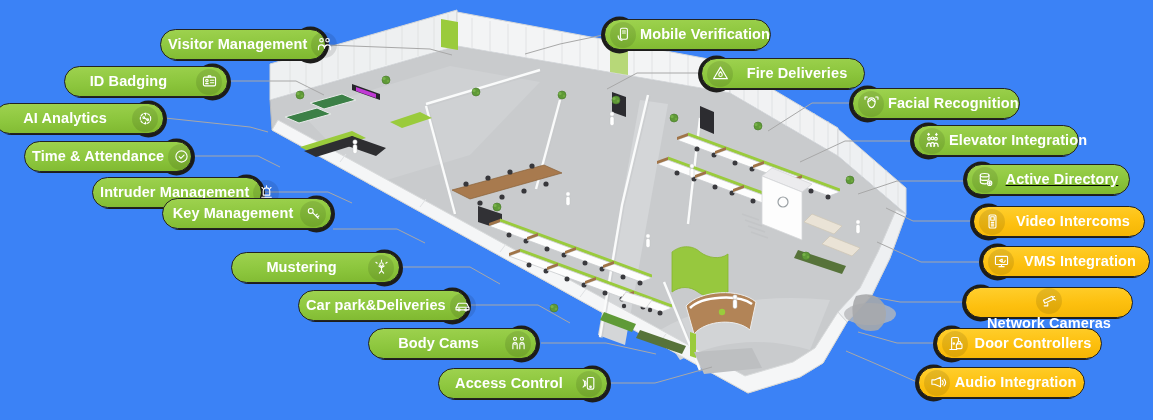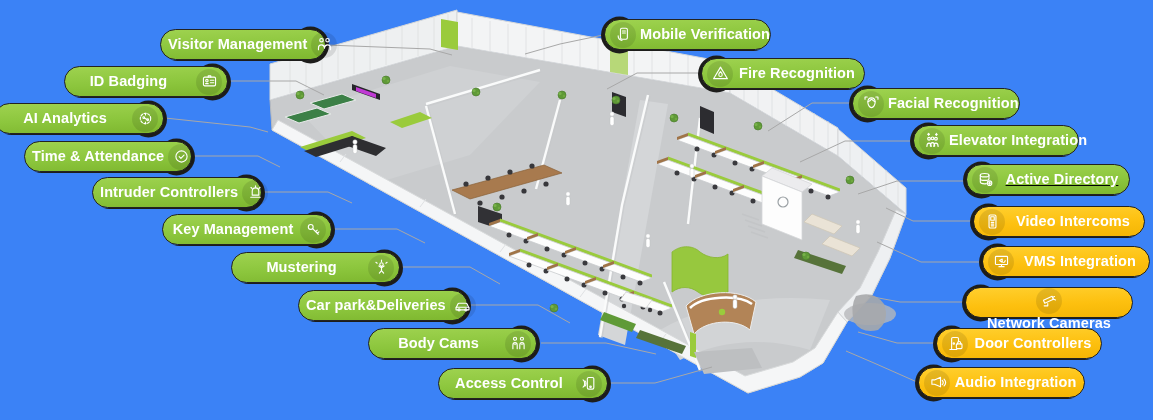--- a/index.html
+++ b/index.html
@@ -241,29 +241,29 @@
       <div class="pill left green" style="left: 24px; top: 141px; width: 168px;">
         <span class="pill-label">Time &amp; Attendance</span>
         <span class="pill-icon">
           <svg viewBox="0 0 22 22">
             <circle cx="11" cy="11" r="6.5"></circle>
             <path d="M8.3 11.2l2 2 3.6-3.9"></path>
           </svg>
         </span>
       </div>
       <div class="pill left green" style="left: 92px; top: 177px; width: 170px;">
-        <span class="pill-label">Intruder Controllers</span>
+        <span class="pill-label">Intruder Management</span>
         <span class="pill-icon">
           <svg viewBox="0 0 22 22">
             <path d="M7.2 9.5a3.8 3.8 0 0 1 7.6 0v4.5H7.2z"></path>
             <path d="M5.5 16.5h11M11 3.2v1.6M5.8 5.2l1.1 1.1M16.2 5.2l-1.1 1.1"></path>
           </svg>
         </span>
       </div>
-      <div class="pill left green" style="left: 162px; top: 214px; width: 170px;">
+      <div class="pill left green" style="left: 162px; top: 198px; width: 170px;">
         <span class="pill-label">Key Management</span>
         <span class="pill-icon">
           <svg viewBox="0 0 22 22">
             <circle cx="7.8" cy="8" r="2.8"></circle>
             <path d="M10 10l6.5 6.5M13.5 13.5l1.8-1.8M15.5 15.5l1.8-1.8"></path>
           </svg>
         </span>
       </div>
       <div class="pill left green" style="left: 231px; top: 252px; width: 169px;">
         <span class="pill-label">Mustering</span>
@@ -318,21 +318,21 @@
         </span>
         <span class="pill-label">Mobile Verification</span>
       </div>
       <div class="pill right green" style="left: 701px; top: 58px; width: 164px;">
         <span class="pill-icon">
           <svg viewBox="0 0 22 22">
             <path d="M11 3.6L19 17H3z"></path>
             <path d="M11 8.8c1.3 1.3 2 2.4 2 3.7a2 2 0 1 1-4 0c0-1.3.7-2.4 2-3.7z"></path>
           </svg>
         </span>
-        <span class="pill-label">Fire Recognition</span>
+        <span class="pill-label">Fire Deliveries</span>
       </div>
       <div class="pill right green" style="left: 852px; top: 88px; width: 168px;">
         <span class="pill-icon">
           <svg viewBox="0 0 22 22">
             <path d="M6.8 9.5c0-3 1.9-5 4.2-5s4.2 2 4.2 5-1.9 6.3-4.2 6.3S6.8 12.5 6.8 9.5z"></path>
             <path d="M6.8 9c1.6-.5 3.2-1.6 4.2-3 1.4 1.4 2.7 2.5 4.2 3"></path>
             <path d="M3.5 6V3.5H6M16 3.5h2.5V6"></path>
           </svg>
         </span>
         <span class="pill-label">Facial Recognition</span>

